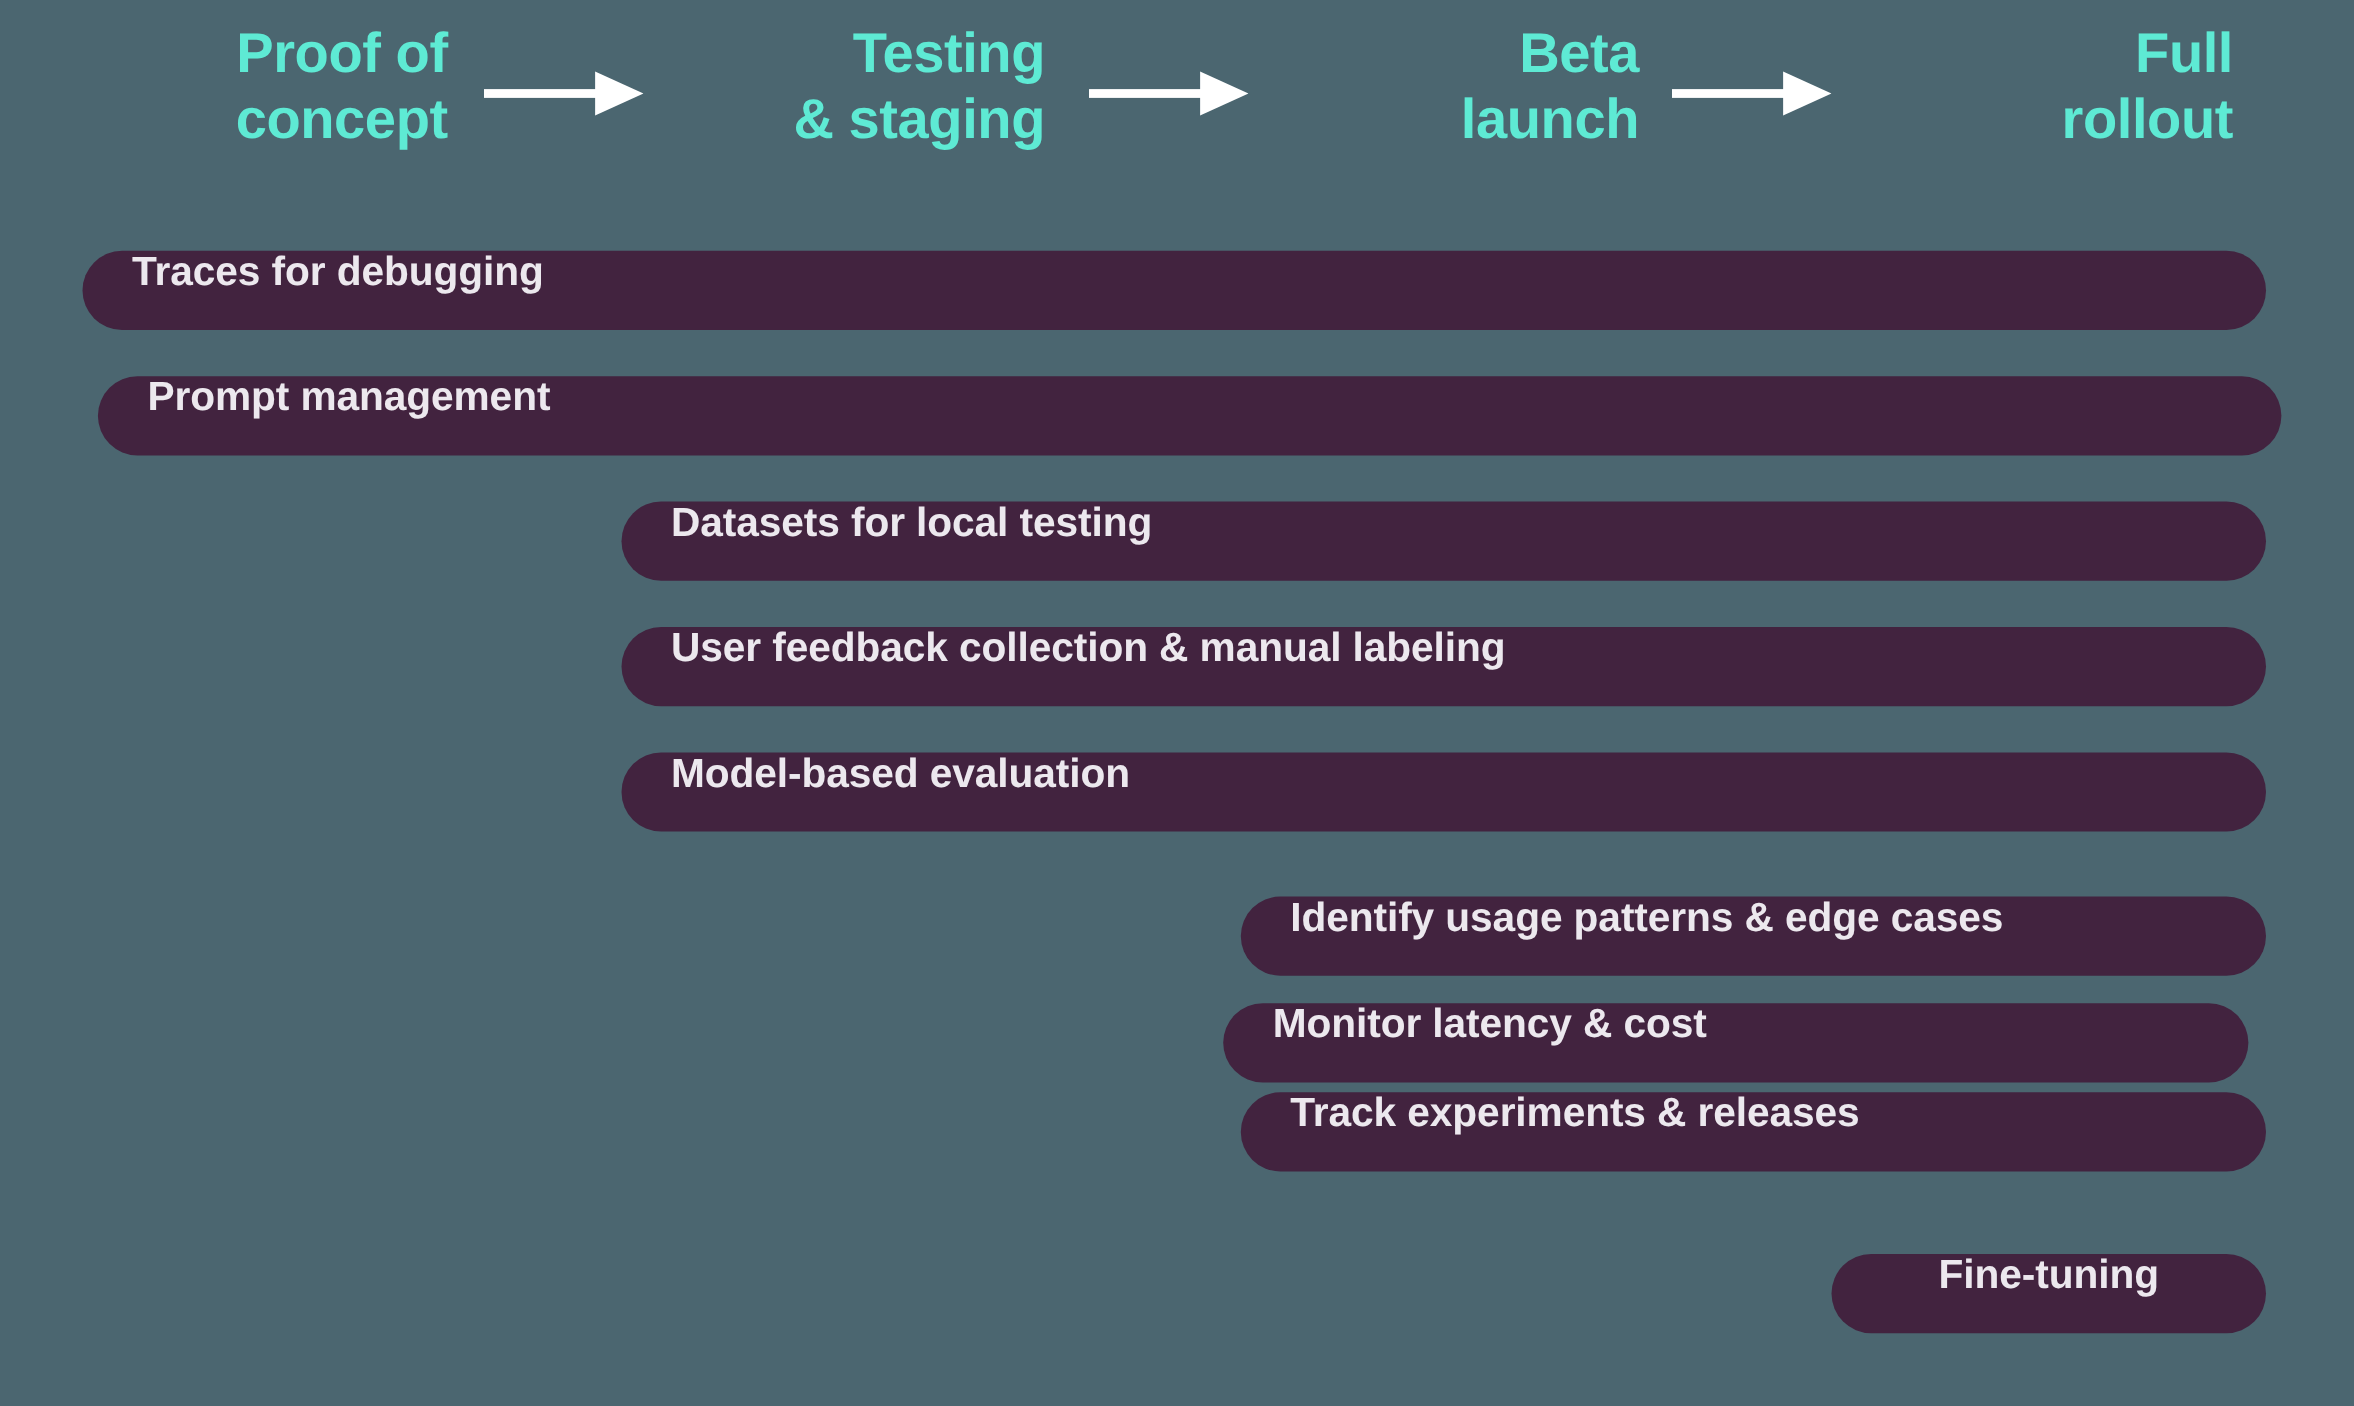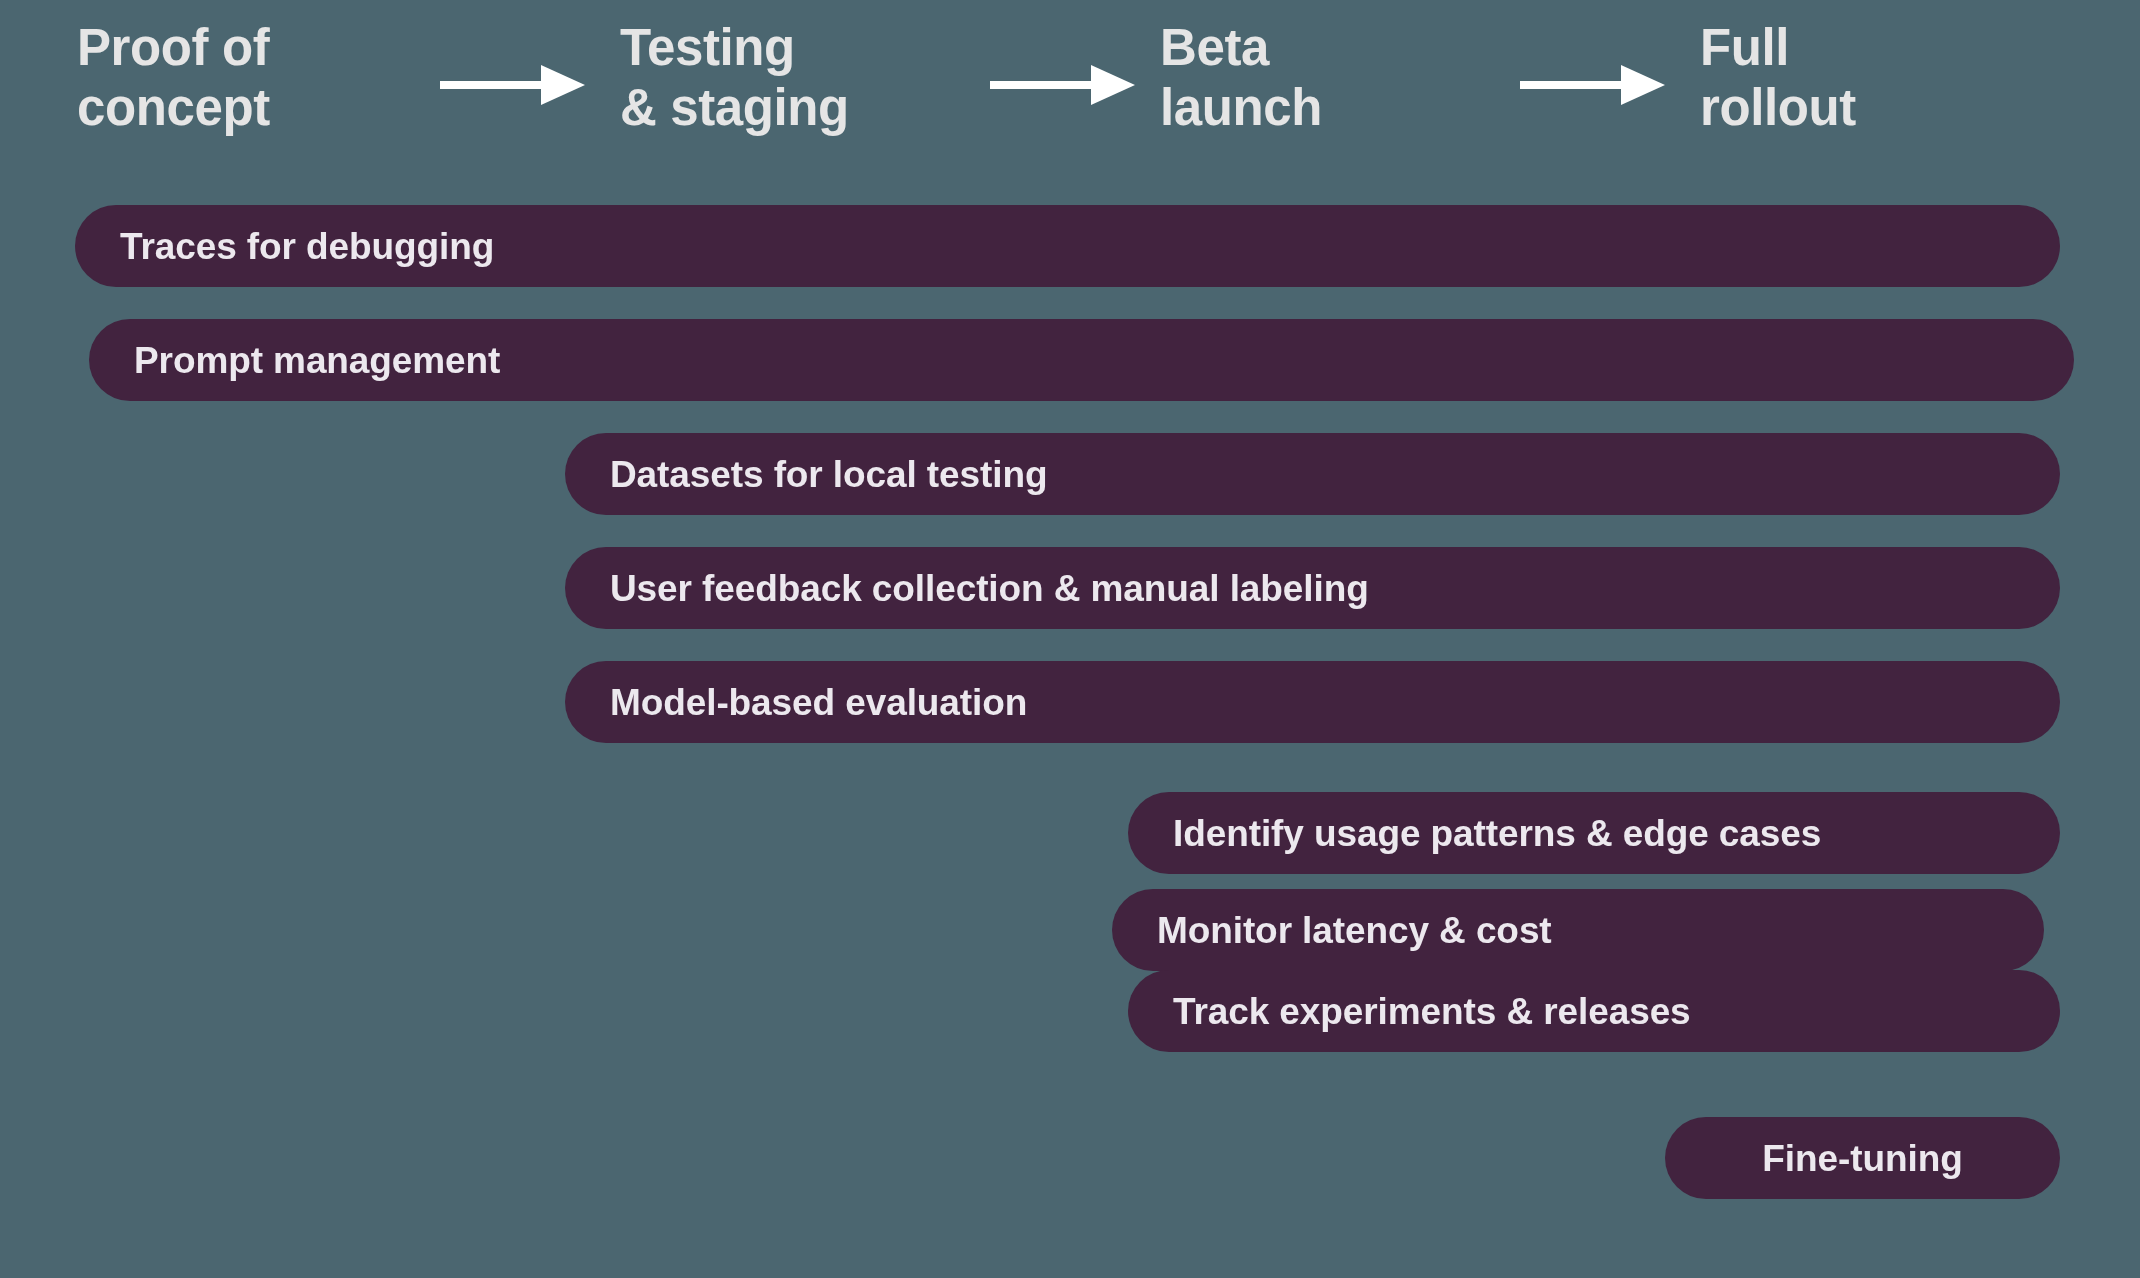--- a/index.html
+++ b/index.html
@@ -14,44 +14,44 @@
     background: #4b6670;
     overflow: hidden;
     font-family: "Liberation Sans", "DejaVu Sans", sans-serif;
   }
 
   
   .stage-label {
     position: absolute;
     top: 18px;
     width: 330px;
-    text-align: left;
-    color: #e5e5e5;
+    text-align: right;
+    color: #5eead4;
     font-size: 51px;
     font-weight: bold;
     line-height: 1.18;
     letter-spacing: -0.4px;
     white-space: pre-line;
   }
 
   .stage-arrow {
     position: absolute;
     height: 46px;
     display: block;
   }
 
   
   .pill {
     position: absolute;
-    height: 82px;
+    height: 72px;
     background: #42233f;
     border-radius: 44px;
     display: flex;
-    align-items: center;
     box-sizing: border-box;
+    margin-top: 23px;
   }
   .pill.left-aligned {
     justify-content: flex-start;
     padding-left: 45px;
   }
   .pill.center-aligned {
     justify-content: center;
     padding: 0 40px;
   }
   .pill-label {

